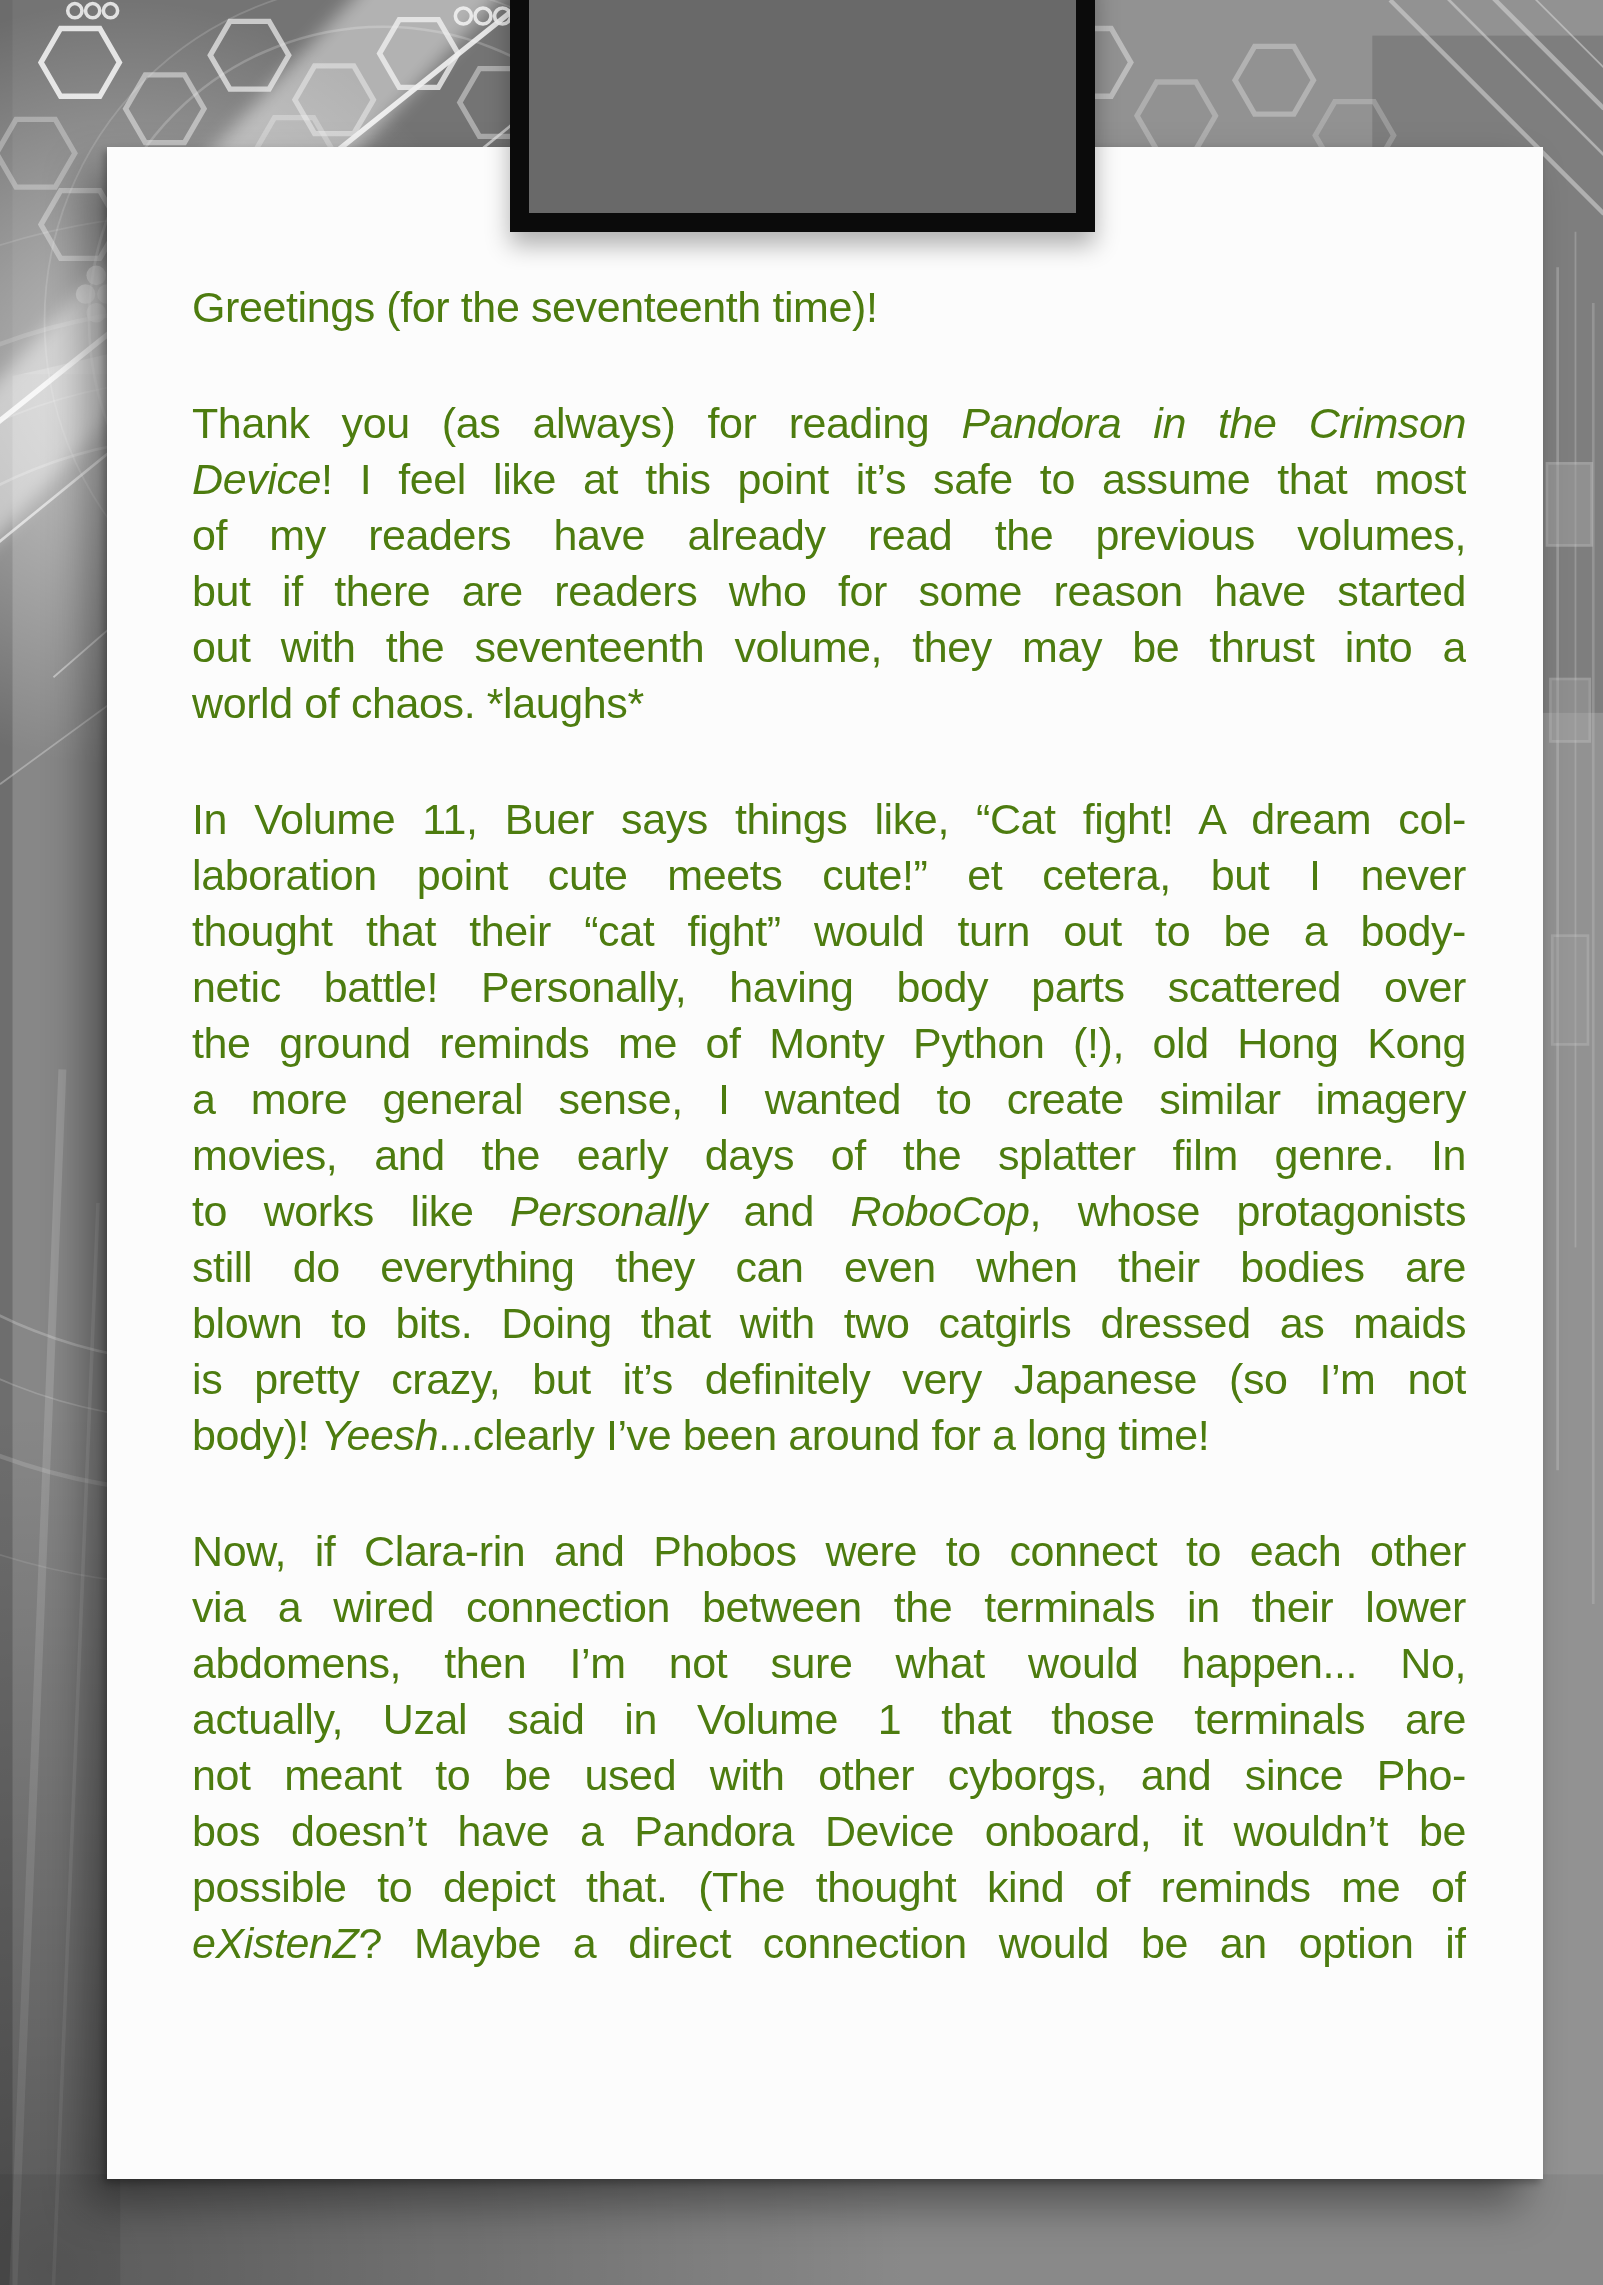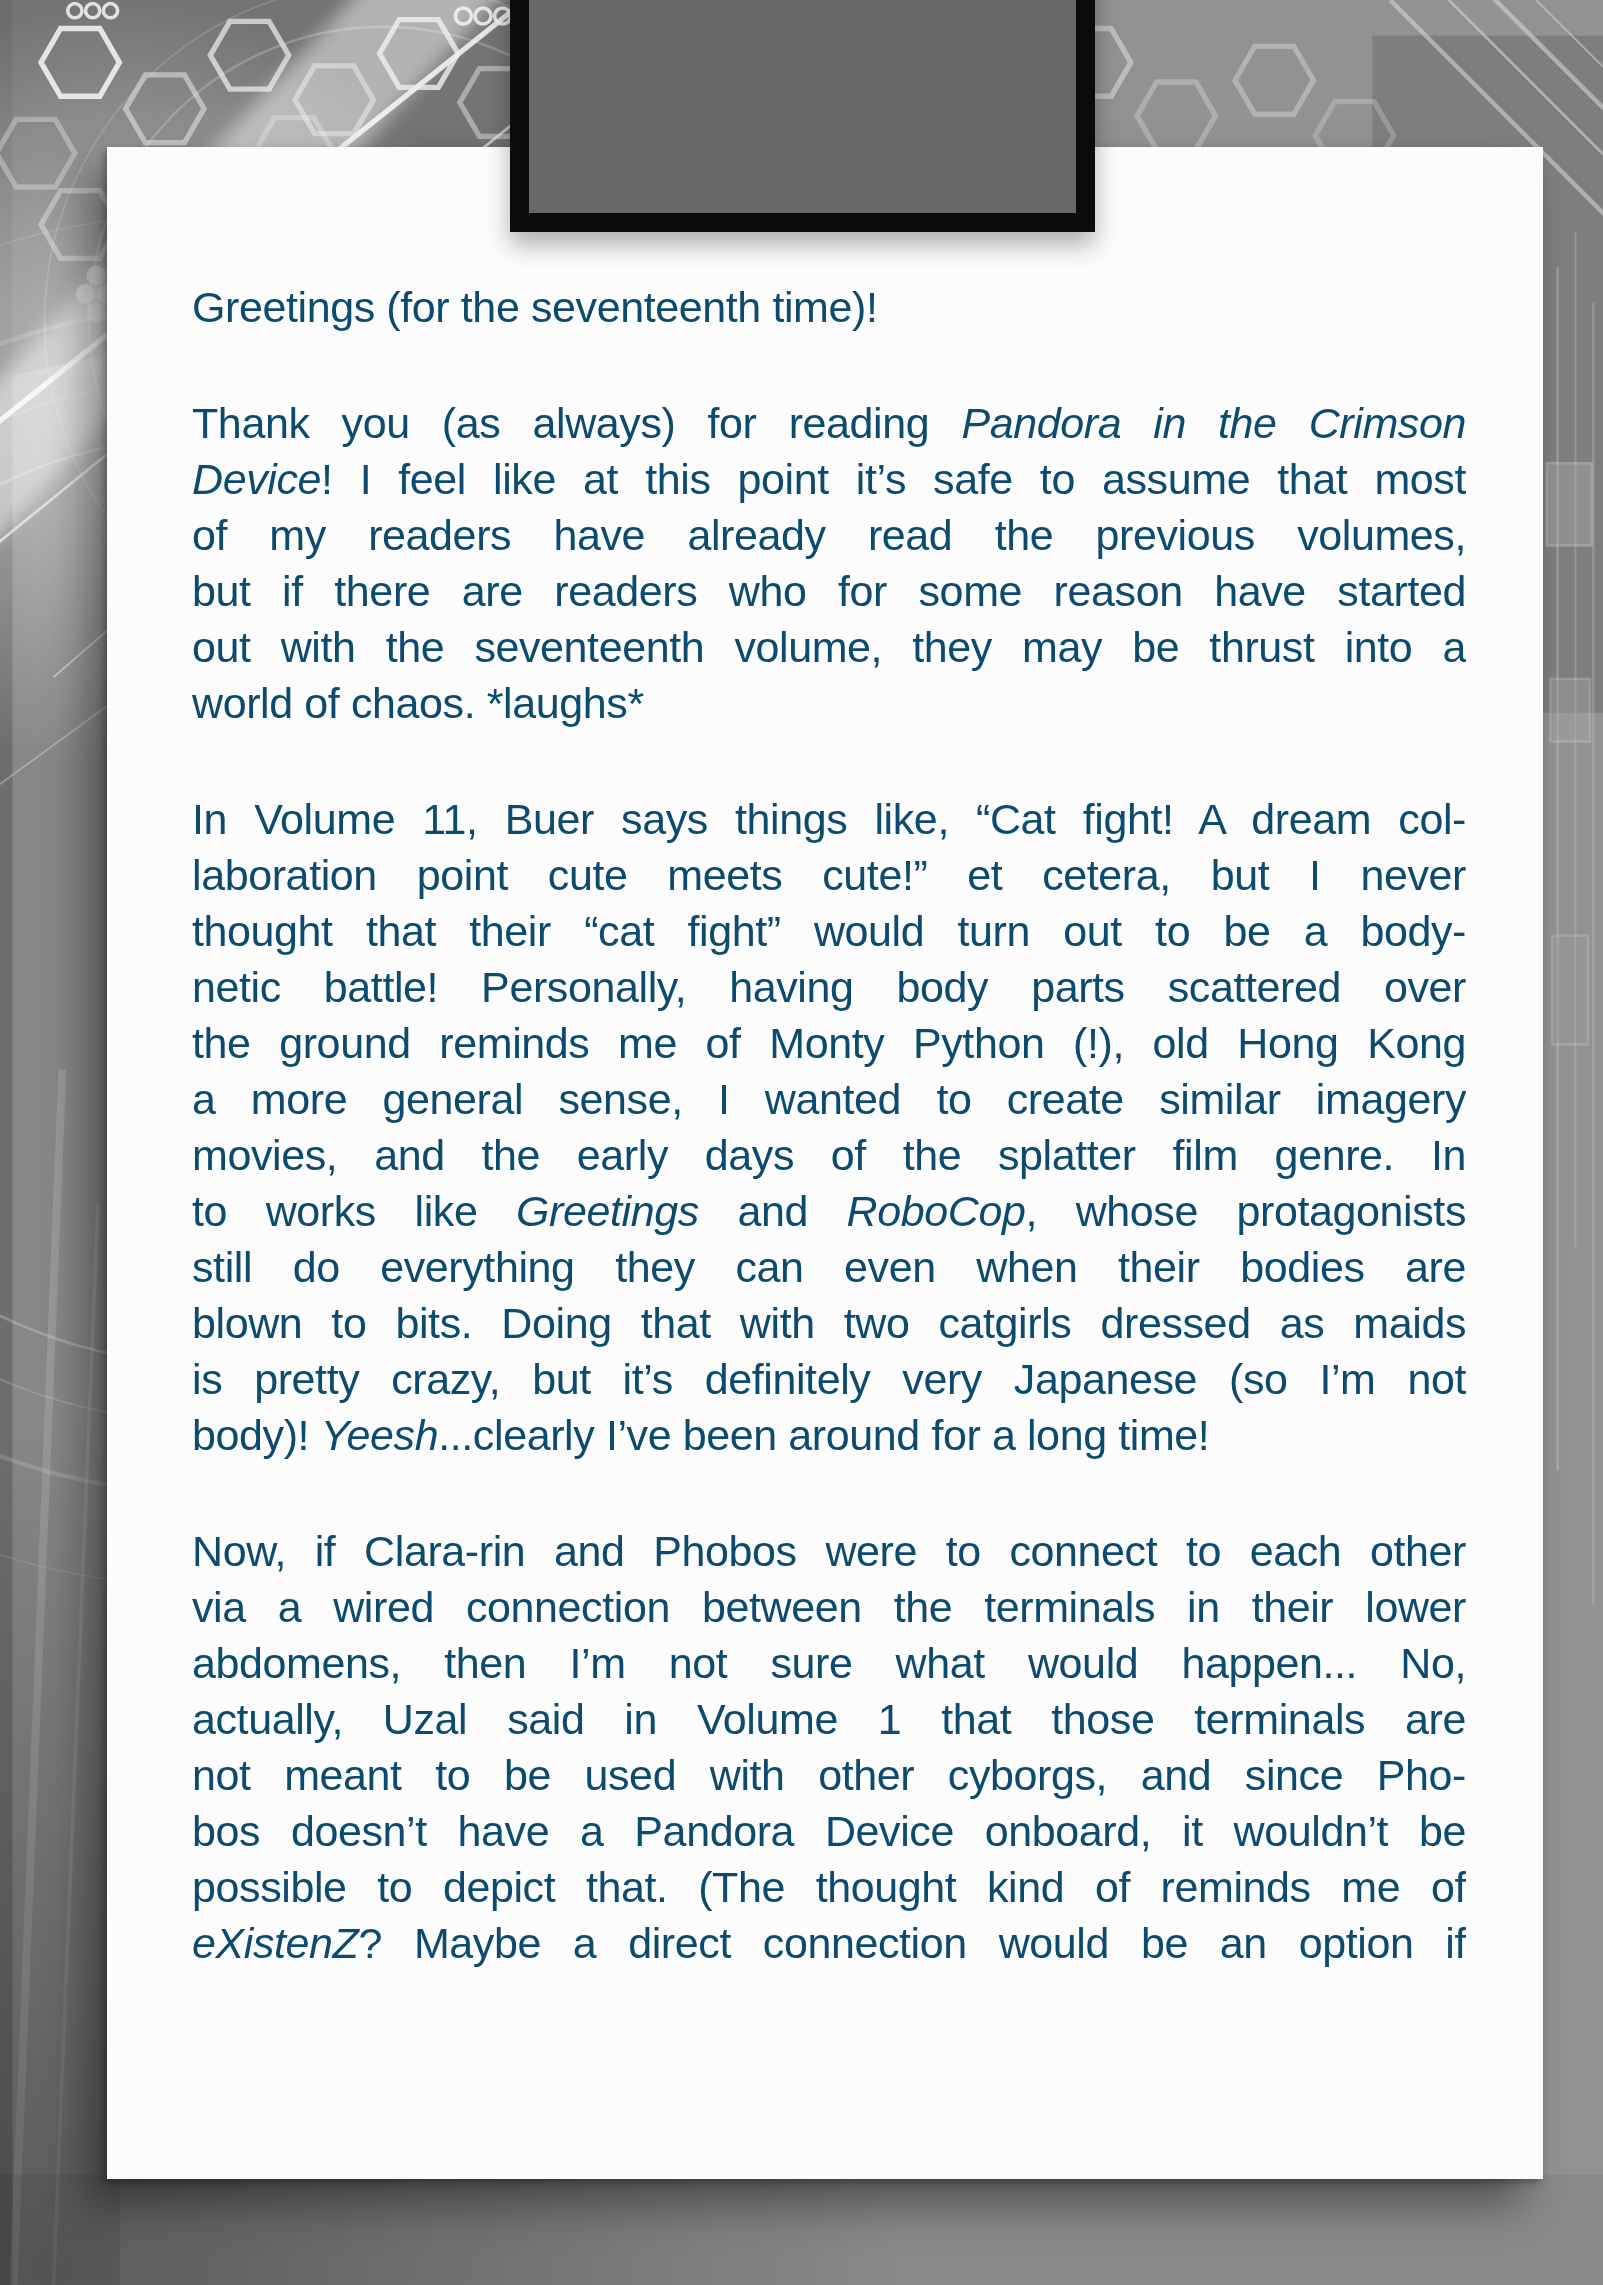--- a/index.html
+++ b/index.html
@@ -5,21 +5,21 @@
   html,body{margin:0;padding:0;background:#777;}
   .stage{position:relative;width:1604px;height:2286px;overflow:hidden;
          font-family:"Liberation Sans",sans-serif;}
   .bg{position:absolute;inset:0;z-index:0;display:block;}
   .paper{position:absolute;left:107px;top:147px;width:1436px;height:2032px;
          background:#fcfcfc;z-index:1;
          box-shadow:-21.4px 25px 41px rgba(0,0,0,.40),-2.7px 3.6px 7.1px rgba(0,0,0,.28);}
   .censor-box{position:absolute;left:510px;top:-30px;width:585px;height:262px;
          background:#696969;border:19.6px solid #0b0b0b;box-sizing:border-box;z-index:2;
          box-shadow:0 14.3px 23px rgba(0,0,0,.30);}
-  .text{position:absolute;left:85px;top:132px;width:1274px;color:#0c4a6e;
+  .text{position:absolute;left:85px;top:132px;width:1274px;color:#4d7c0f;
         font-size:43px;line-height:56px;font-weight:500;letter-spacing:-0.4px;}
   .para{margin:0 0 60px 0;}
   .line{text-align:justify;text-align-last:justify;height:56px;overflow:hidden;}
   .line.last{text-align-last:left;}
   .line i{font-style:italic;}
 </style>
 </head>
 <body>
 
 <div class="stage">
@@ -151,21 +151,21 @@
           <div class="line last"><span>world of chaos. *laughs*</span></div>
         </div>
         <div class="para">
           <div class="line"><span>In Volume 11, Buer says things like, “Cat fight! A dream col-</span></div>
           <div class="line"><span>laboration point cute meets cute!” et cetera, but I never</span></div>
           <div class="line"><span>thought that their “cat fight” would turn out to be a body-</span></div>
           <div class="line"><span>netic battle! Personally, having body parts scattered over</span></div>
           <div class="line"><span>the ground reminds me of Monty Python (!), old Hong Kong</span></div>
           <div class="line"><span>a more general sense, I wanted to create similar imagery</span></div>
           <div class="line"><span>movies, and the early days of the splatter film genre. In</span></div>
-          <div class="line"><span>to works like </span><i>Greetings</i><span> and </span><i>RoboCop</i><span>, whose protagonists</span></div>
+          <div class="line"><span>to works like </span><i>Personally</i><span> and </span><i>RoboCop</i><span>, whose protagonists</span></div>
           <div class="line"><span>still do everything they can even when their bodies are</span></div>
           <div class="line"><span>blown to bits. Doing that with two catgirls dressed as maids</span></div>
           <div class="line"><span>is pretty crazy, but it’s definitely very Japanese (so I’m not</span></div>
           <div class="line last"><span>body)! </span><i>Yeesh</i><span>...clearly I’ve been around for a long time!</span></div>
         </div>
         <div class="para">
           <div class="line"><span>Now, if Clara-rin and Phobos were to connect to each other</span></div>
           <div class="line"><span>via a wired connection between the terminals in their lower</span></div>
           <div class="line"><span>abdomens, then I’m not sure what would happen... No,</span></div>
           <div class="line"><span>actually, Uzal said in Volume 1 that those terminals are</span></div>

